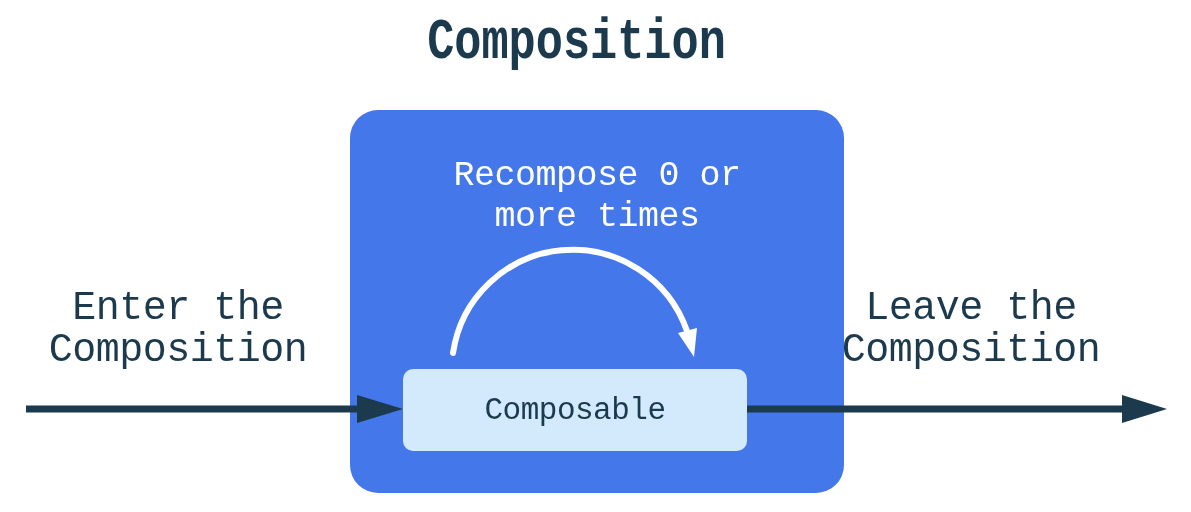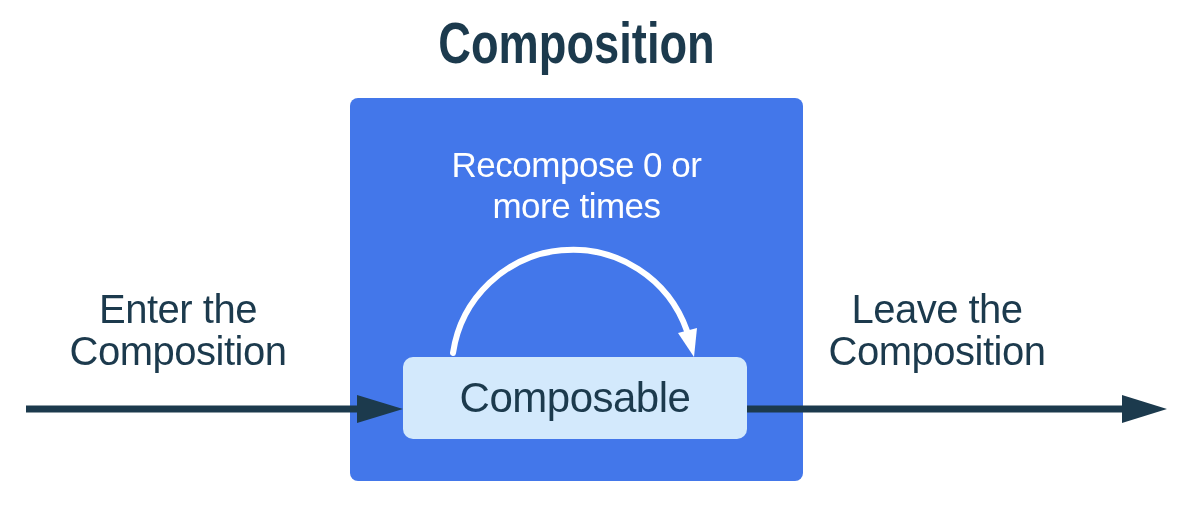--- a/index.html
+++ b/index.html
@@ -10,21 +10,21 @@
     --white-ink:#ffffff;
   }
   *{margin:0;padding:0;box-sizing:border-box;}
   html,body{background:var(--background);}
   .canvas{
     position:relative;
     width:1191px;
     height:512px;
     background:var(--background);
     overflow:hidden;
-    font-family:Liberation Sans, sans-serif;
+    font-family:Liberation Mono, monospace;
     color:var(--dark-navy);
   }
   .title{
     position:absolute;
     left:350px; top:14px; width:453px;
     text-align:center;
     font-size:58px;
     font-weight:700;
     line-height:58px;
     letter-spacing:0;
@@ -38,48 +38,48 @@
     top:288px;
     width:300px;
     text-align:center;
     font-size:40px;
     line-height:42px;
     letter-spacing:-0.5px;
     color:var(--dark-navy);
     white-space:pre-line;
   }
   .side-label.enter{ left:28px; }
-  .side-label.leave{ left:787px; }
+  .side-label.leave{ left:821px; }
   .composition-box{
     position:absolute;
-    left:350px; top:98px;
-    width:453px; height:383px;
+    left:350px; top:110px;
+    width:494px; height:383px;
     background:var(--primary-blue);
-    border-radius:8px;
+    border-radius:28px;
   }
   .recompose-label{
     position:absolute;
     left:0; top:46px; width:100%;
     text-align:center;
     font-size:35px;
     line-height:41px;
     letter-spacing:-0.5px;
     color:var(--white-ink);
     white-space:pre-line;
   }
   .composable-box{
     position:absolute;
     left:53px; top:259px;
     width:344px; height:82px;
     background:var(--light-blue);
     border-radius:10px;
     display:flex;
     align-items:center;
     justify-content:center;
-    font-size:42px;
+    font-size:31px;
     letter-spacing:-0.5px;
     color:var(--dark-navy);
   }
   .arrows-layer{
     position:absolute;
     left:0; top:0;
     width:1191px; height:512px;
     pointer-events:none;
   }
   .dark-line{ stroke:var(--dark-navy); stroke-width:7; }

